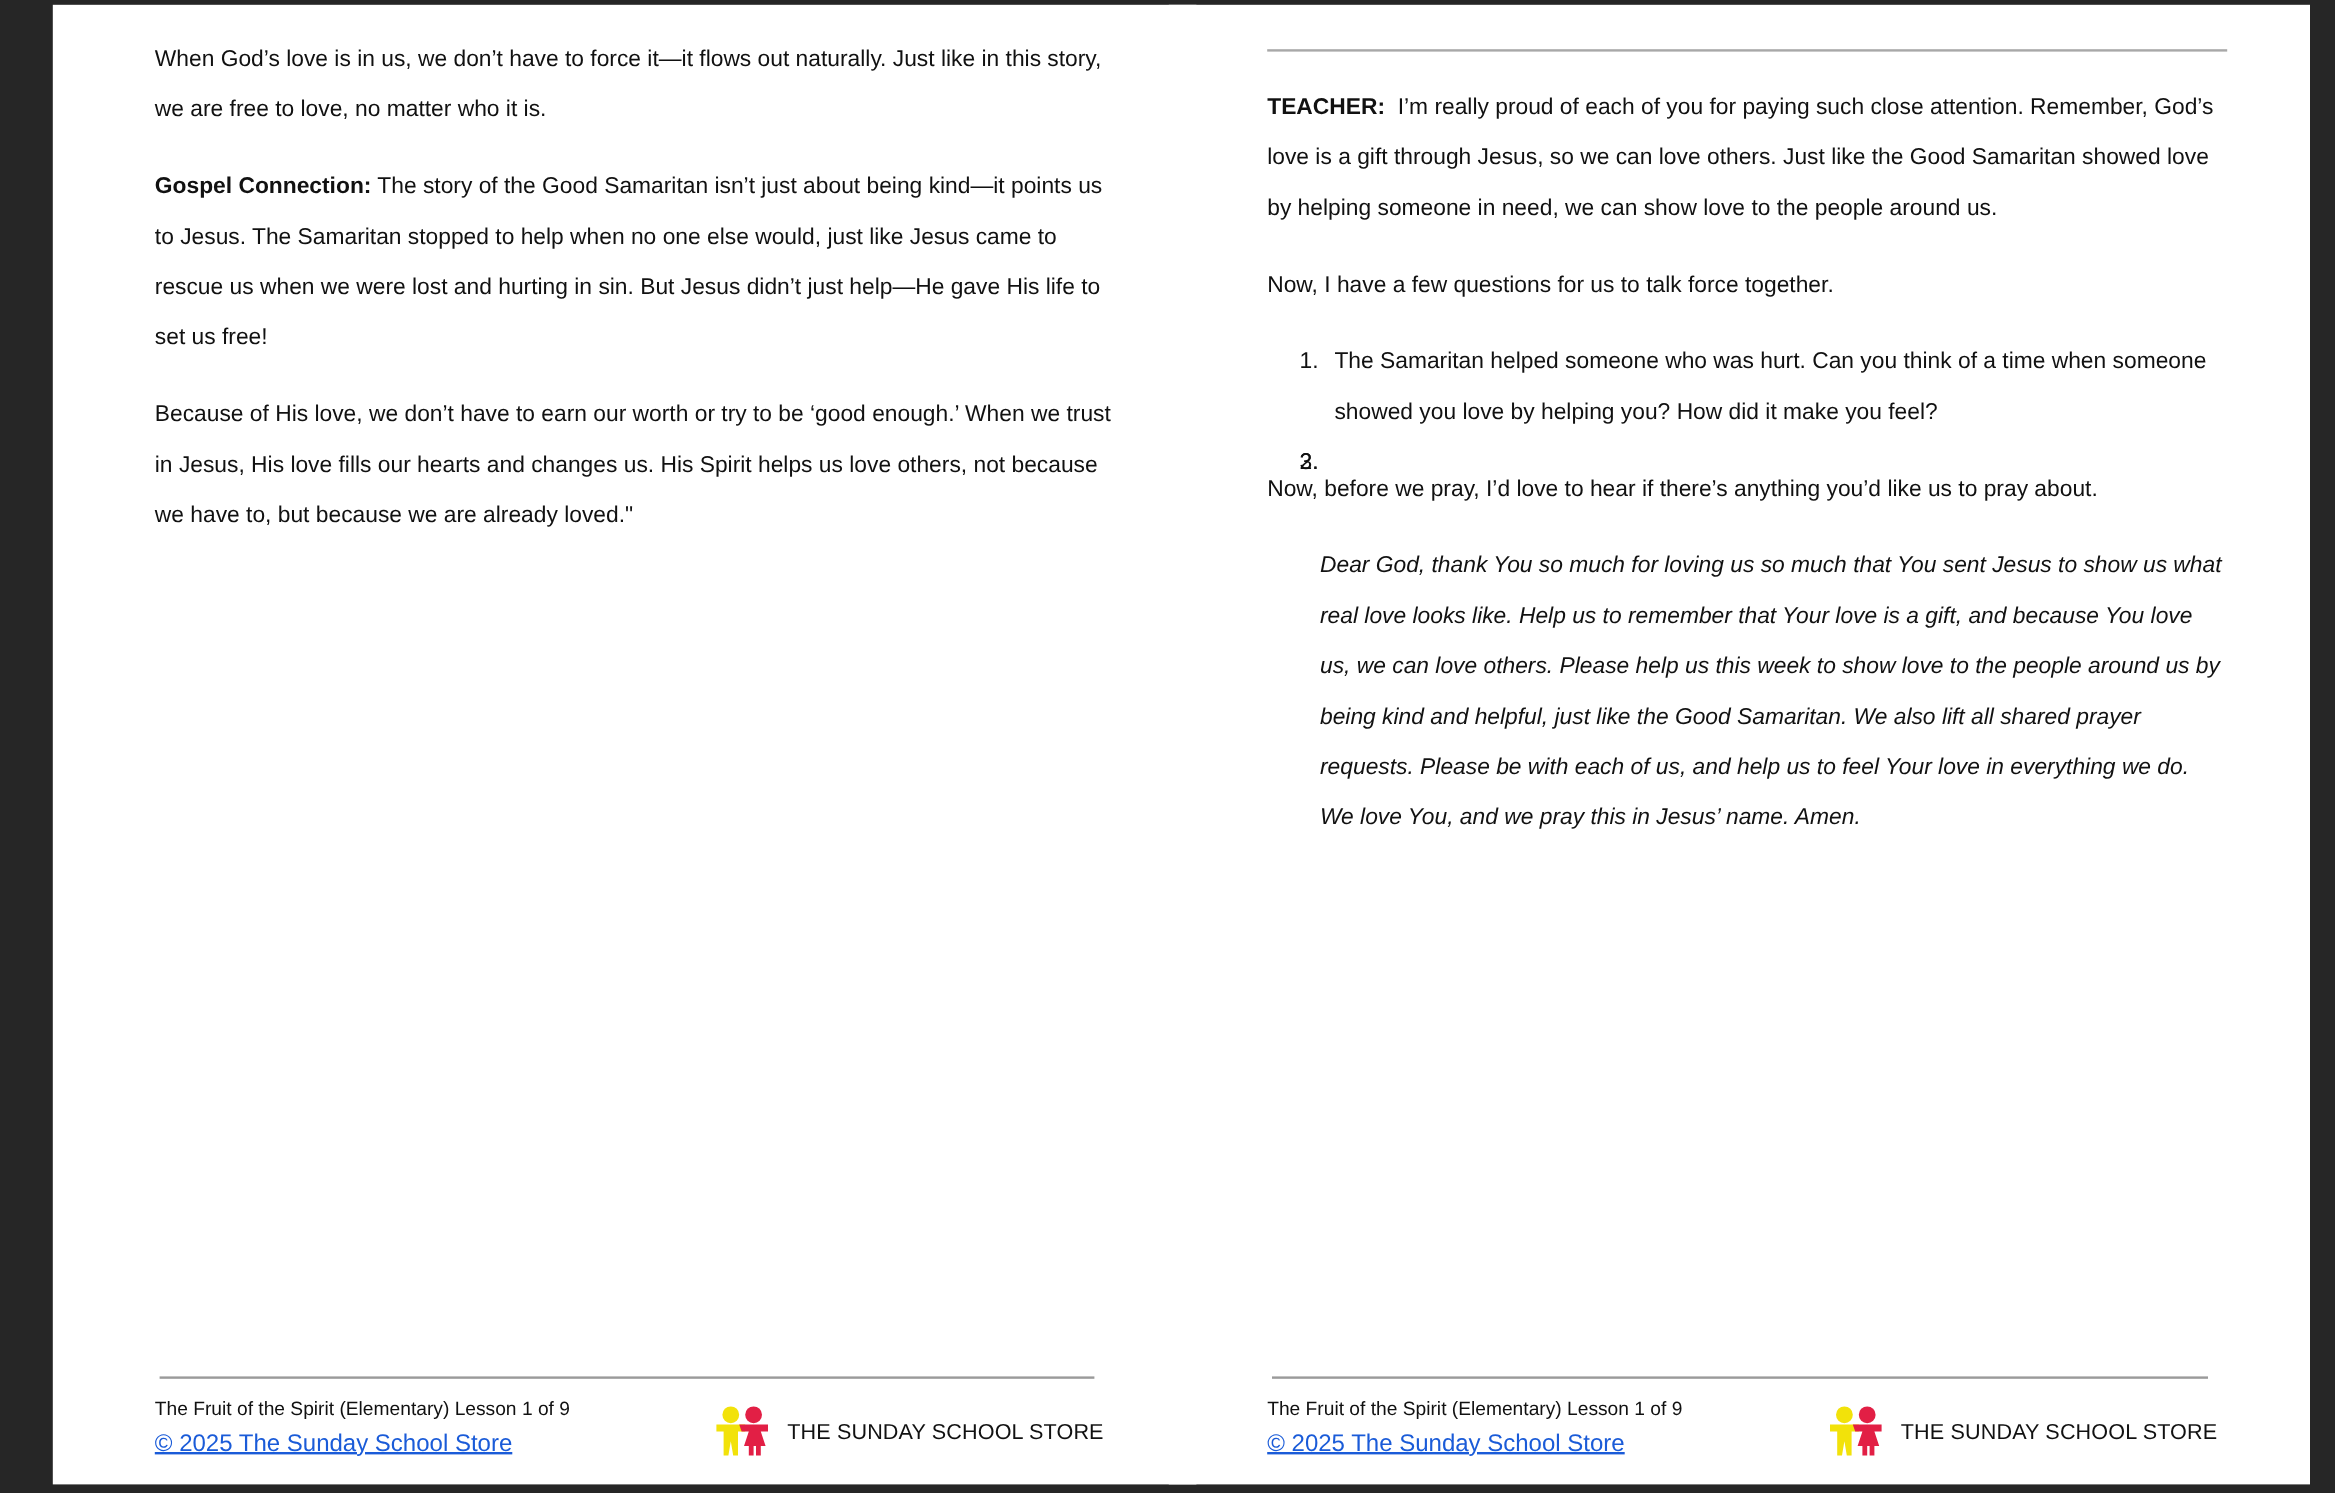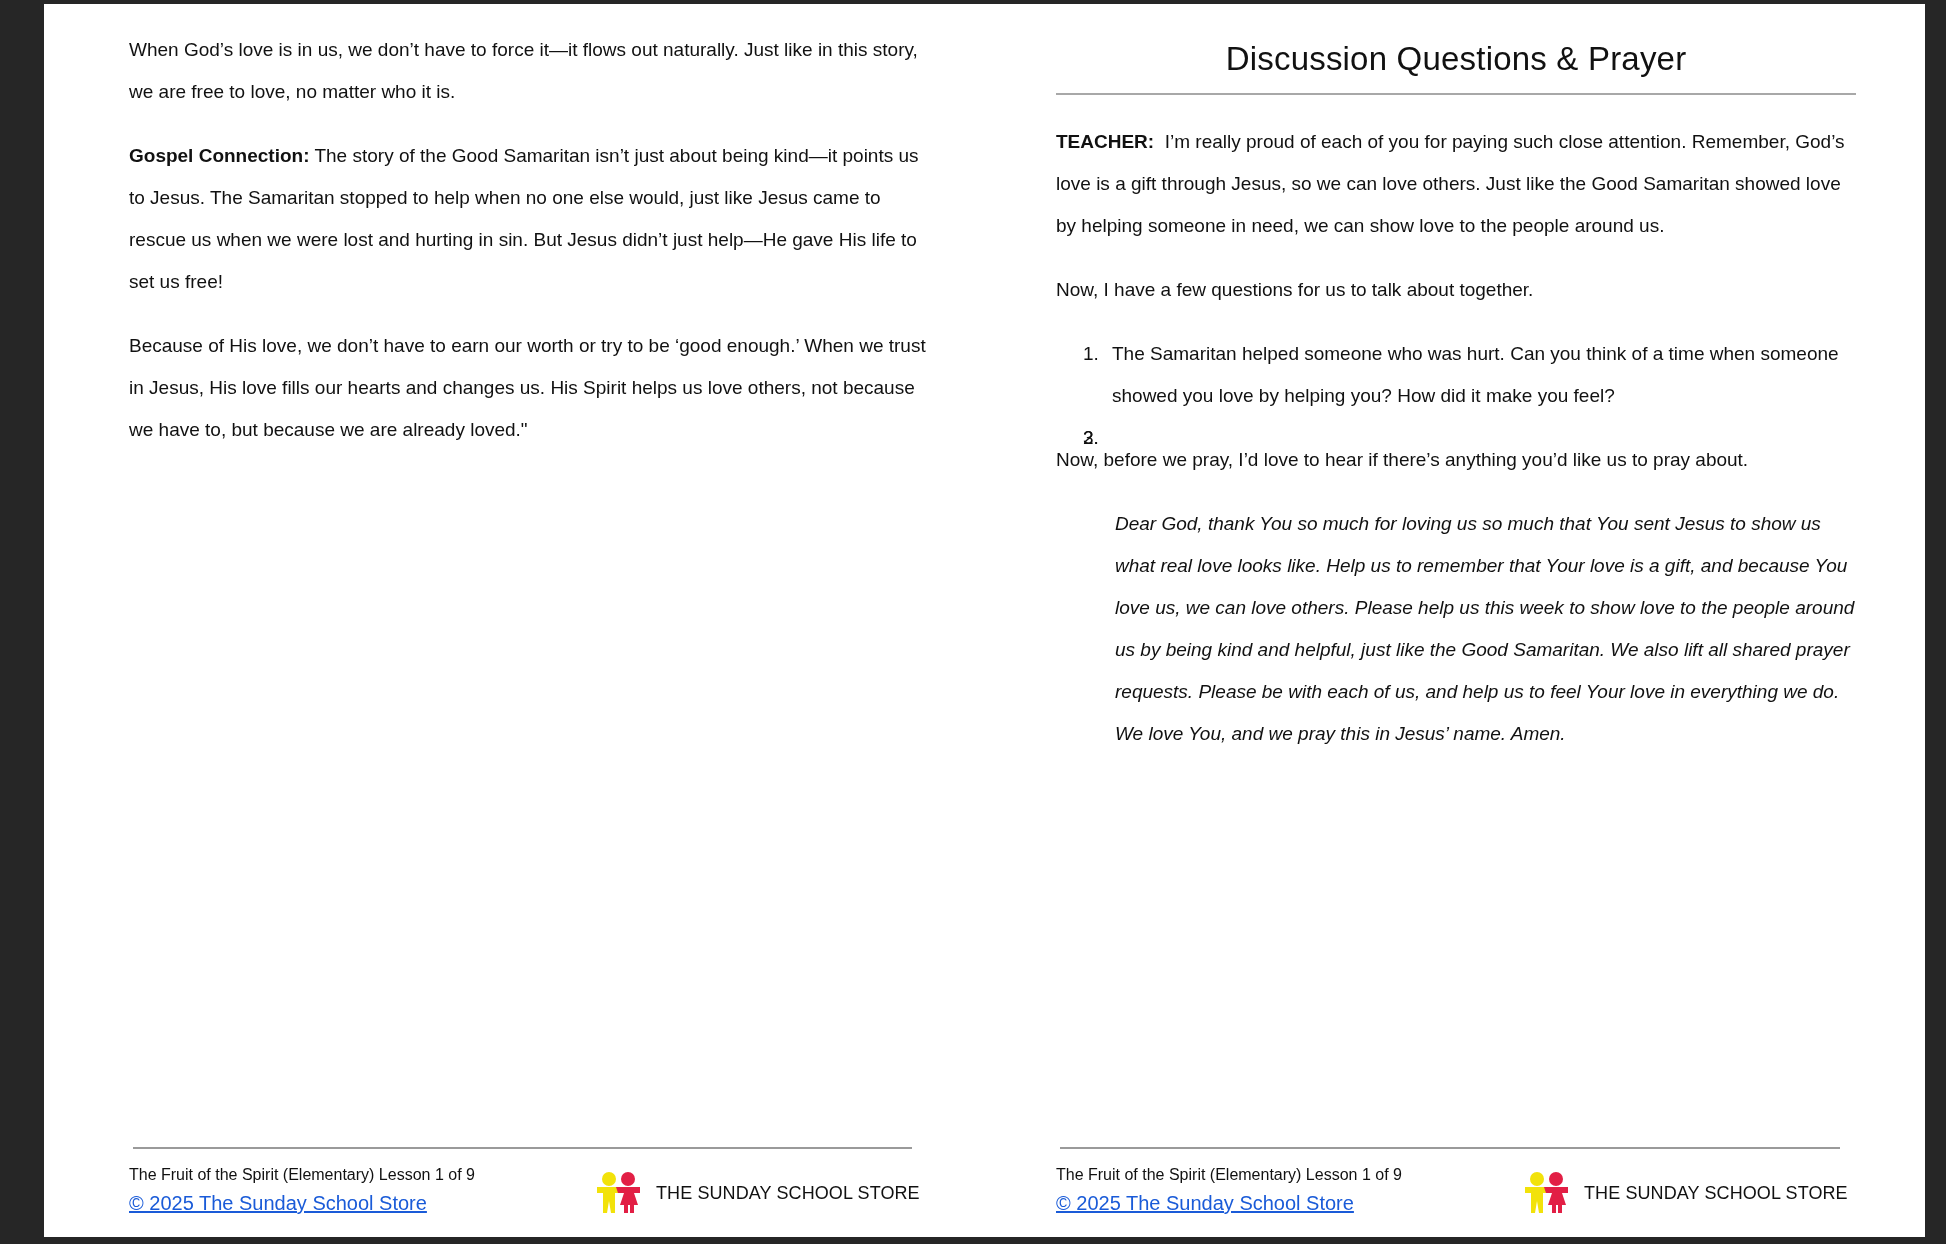--- a/index.html
+++ b/index.html
@@ -60,21 +60,21 @@
     font-size: 19px;
     line-height: 42px;
   }
   ol.questions li .num {
     position: absolute;
     left: -29px;
     top: 0;
   }
   .prayer {
     font-style: italic;
-    margin: 0 0 0 59px;
+    margin: 0 0 0 44px;
     font-size: 19px;
     line-height: 42px;
   }
 
   .footer {
     position: absolute;
     left: 0; right: 0;
     top: 1143px;
     height: 102px;
   }
@@ -151,26 +151,25 @@
             <path d="M22 16 h24 v6 h-6 l4 12 h-4 v8 h-4 v-8 h-2 v8 h-4 v-8 h-4 l4 -12 h-6z"></path>
           </g>
         </svg>
         <span class="logo-text"><span>THE </span><span class="strong">SUNDAY SCHOOL</span><span> STORE</span></span>
       </div>
     </div>
   </div>
 
   <div class="page right">
     <div class="content">
-      <h1 class="title">Discussion Questions &amp; Prayer</h1>
       <div class="title-rule"></div>
 
       <p class="body-text para"><span class="bold">TEACHER:</span><span style="white-space: pre-wrap;">  I’m really proud of each of you for paying such close attention. Remember, God’s love is a gift through Jesus, so we can love others. Just like the Good Samaritan showed love by helping someone in need, we can show love to the people around us.</span></p>
 
-      <p class="body-text para">Now, I have a few questions for us to talk about together.</p>
+      <p class="body-text para">Now, I have a few questions for us to talk force together.</p>
 
       <ol class="questions">
         <li><span class="num">1.</span><span>The Samaritan helped someone who was hurt. Can you think of a time when someone showed you love by helping you? How did it make you feel?</span></li>
         <li><span class="num">2.</span></li>
         <li><span class="num">3.</span></li>
       </ol>
 
       <p class="body-text para">Now, before we pray, I’d love to hear if there’s anything you’d like us to pray about.</p>
 
       <p class="prayer">Dear God, thank You so much for loving us so much that You sent Jesus to show us what real love looks like. Help us to remember that Your love is a gift, and because You love us, we can love others. Please help us this week to show love to the people around us by being kind and helpful, just like the Good Samaritan. We also lift all shared prayer requests. Please be with each of us, and help us to feel Your love in everything we do. We love You, and we pray this in Jesus’ name. Amen.</p>

